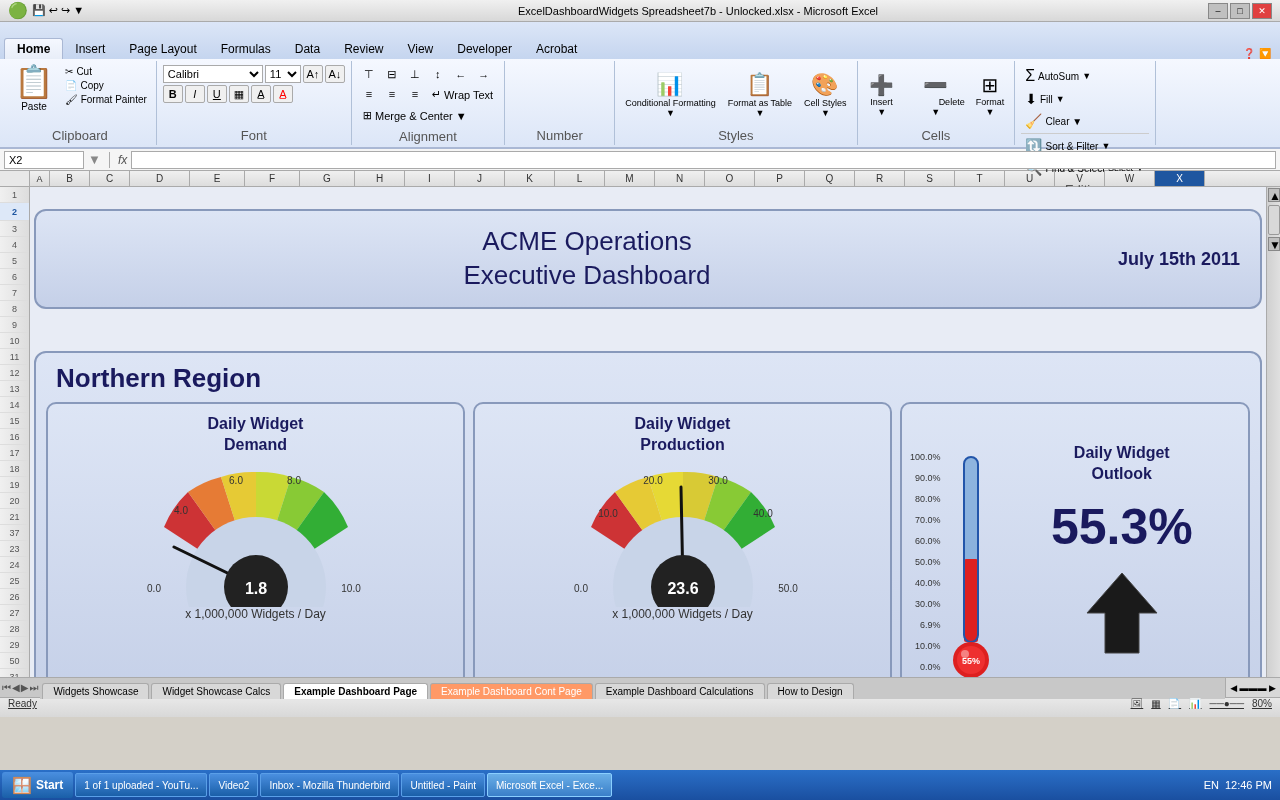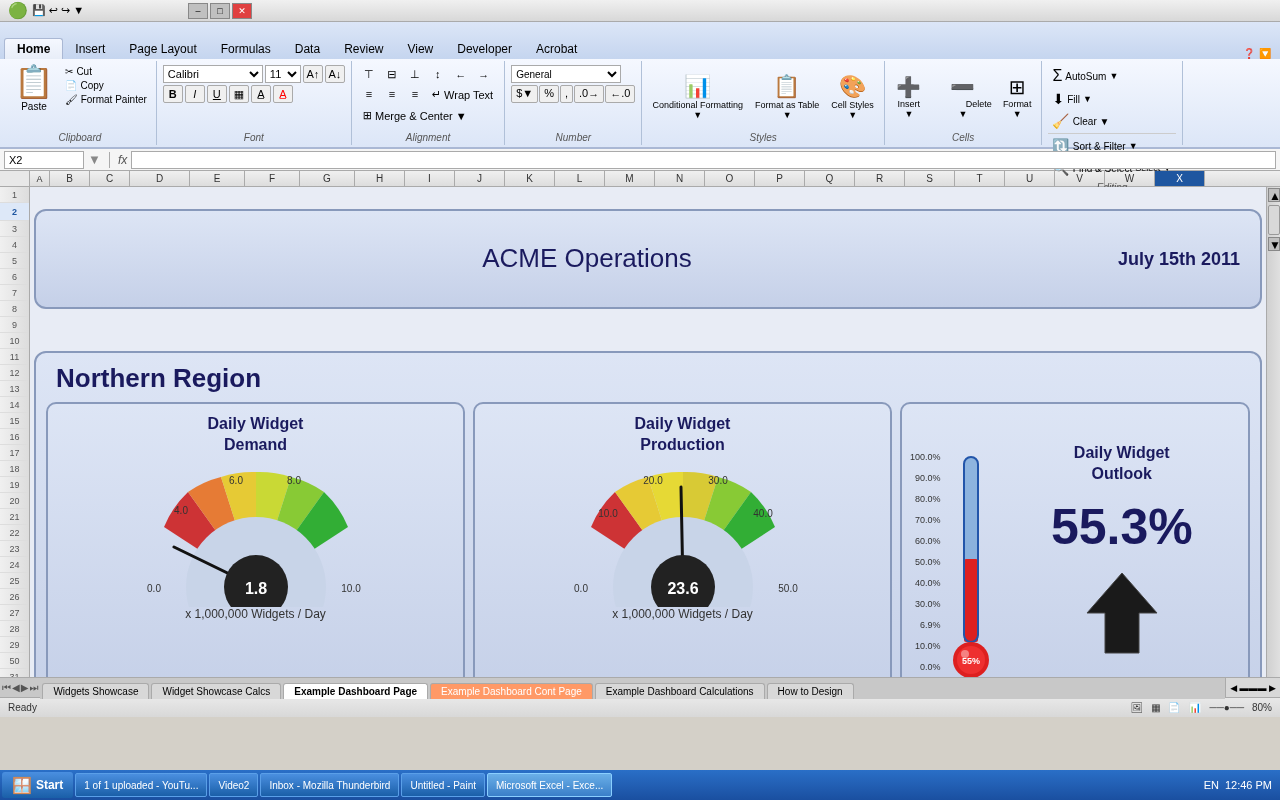--- a/index.html
+++ b/index.html
@@ -21,21 +21,21 @@
     .tb-btn { width: 20px; height: 16px; background: #c0c0c0; border: 1px solid #888; font-size: 9px; display: flex; align-items: center; justify-content: center; cursor: pointer; }
 
     
     .ribbon-tabs { display: flex; background: linear-gradient(to bottom, #dce6f7, #c5d5ef); height: 37px; align-items: flex-end; padding-left: 4px; }
     .ribbon-tab { padding: 3px 12px; font-size: 12px; cursor: pointer; border-radius: 3px 3px 0 0; color: #000; }
     .ribbon-tab.active { background: linear-gradient(to bottom, #f5f8ff, #e8eef8); font-weight: bold; border: 1px solid #aab8d4; border-bottom: none; }
 
     
     .ribbon { background: linear-gradient(to bottom, #f5f8ff, #dce6f7); border-bottom: 2px solid #aab8d4; display: flex; align-items: stretch; padding: 2px 4px; height: 90px; }
     .ribbon-group { display: flex; flex-direction: column; align-items: center; border-right: 1px solid #b0c0d8; padding: 2px 6px; min-width: 50px; }
-    .ribbon-group-label { font-size: 10px; color: #555; margin-top: auto; padding-top: 2px; font-style: italic; }
+    .ribbon-group-label { font-size: 13px; color: #555; margin-top: auto; padding-top: 2px; }
     .ribbon-group-content { display: flex; align-items: center; gap: 2px; flex: 1; padding: 2px 0; }
 
     
     .formula-bar { display: flex; align-items: center; background: #f5f5f5; border-bottom: 1px solid #aaa; height: 22px; padding: 0 4px; gap: 4px; }
     .cell-ref { width: 80px; border: 1px solid #aaa; background: white; padding: 0 4px; font-size: 11px; height: 18px; }
     .formula-input { flex: 1; border: none; background: white; border: 1px solid #aaa; height: 18px; padding: 0 4px; font-size: 11px; }
 
     
     .col-header-row { display: flex; background: linear-gradient(to bottom, #f0f0f0, #ddd); border-bottom: 1px solid #aaa; height: 16px; }
     .col-header { border-right: 1px solid #aaa; display: flex; align-items: center; justify-content: center; font-size: 10px; color: #333; flex-shrink: 0; }
@@ -90,21 +90,21 @@
     .taskbar-item { background: linear-gradient(to bottom, #4a8fe0, #1a5fa8); color: white; font-size: 10px; padding: 2px 8px; height: 24px; border-radius: 2px; display: flex; align-items: center; cursor: pointer; white-space: nowrap; border: 1px solid #5a9fe8; }
     .taskbar-right { margin-left: auto; display: flex; align-items: center; gap: 6px; color: white; font-size: 11px; padding-right: 6px; }
 
     
     .sheet-tabs { display: flex; background: #c8c8c8; border-top: 1px solid #aaa; height: 20px; align-items: flex-end; padding-left: 4px; gap: 2px; overflow: hidden; }
     .sheet-tab { padding: 2px 10px; font-size: 10px; background: #d8d8d8; border: 1px solid #aaa; border-bottom: none; border-radius: 3px 3px 0 0; cursor: pointer; white-space: nowrap; }
     .sheet-tab.active { background: white; font-weight: bold; }
     .sheet-tab.highlight { background: #ff9966; color: white; }
 
     
-    .status-bar { background: linear-gradient(to bottom, #e8e8e8, #d8d8d8); border-top: 1px solid #aaa; height: 20px; display: flex; align-items: center; padding: 0 8px; font-size: 10px; color: #333; }
+    .status-bar { background: linear-gradient(to bottom, #e8e8e8, #d8d8d8); border-top: 1px solid #aaa; height: 20px; display: flex; align-items: flex-start; padding: 0 8px; font-size: 10px; color: #333; text-decoration: underline; }
     .status-right { margin-left: auto; display: flex; align-items: center; gap: 8px; }
     .paste-btn { width: 48px; height: 44px; display: flex; flex-direction: column; align-items: center; justify-content: center; cursor: pointer; border-radius: 3px; padding: 2px; }
     .small-btns { display: flex; flex-direction: column; gap: 1px; }
     .small-btn { display: flex; align-items: center; gap: 3px; cursor: pointer; padding: 1px 3px; border-radius: 2px; font-size: 10px; }
     .font-row { display: flex; align-items: center; gap: 2px; }
     .font-select { height: 18px; font-size: 11px; border: 1px solid #aaa; background: white; width: 100px; }
     .font-size-select { height: 18px; font-size: 11px; border: 1px solid #aaa; background: white; width: 36px; }
     .font-btn { width: 20px; height: 18px; display: flex; align-items: center; justify-content: center; cursor: pointer; border: 1px solid #aaa; background: #f0f0f0; font-size: 11px; border-radius: 2px; }
     .align-row { display: flex; gap: 1px; }
     .align-btn { width: 22px; height: 18px; display: flex; align-items: center; justify-content: center; cursor: pointer; border: 1px solid transparent; border-radius: 2px; font-size: 11px; }
@@ -124,20 +124,21 @@
     .active-cell-col { background: #1e56a0; color: white; }
   </style>
 </head>
 <body>
 
 <div class="title-bar">
   <div style="display:flex;align-items:center;gap:4px;width:180px;">
     <span style="font-size:16px;">🟢</span>
     <span style="font-size:11px;">💾 ↩ ↪ ▼</span>
   </div>
+  <div class="title-bar-text">ExcelDashboardWidgets Spreadsheet7b - Unlocked.xlsx - Microsoft Excel</div>
   <div class="title-bar-controls">
     <div class="tb-btn">–</div>
     <div class="tb-btn">□</div>
     <div class="tb-btn" style="background:#e04040;color:white;">✕</div>
   </div>
 </div>
 
 <div class="ribbon-tabs">
   <div class="ribbon-tab active">Home</div>
   <div class="ribbon-tab">Insert</div>
@@ -228,32 +229,20 @@
           <span>⊞</span>
             <span>Merge &amp; Center</span>
             <span>▼</span>
         </div>
       </div>
     </div>
     <div class="ribbon-group-label">Alignment</div>
   </div>
 
   <div class="ribbon-group" style="min-width:110px;">
-    <div class="ribbon-group-content" style="flex-direction:column;gap:2px;align-items:flex-start;">
-      <select class="num-format-select">
-        <option>General</option>
-      </select>
-      <div class="num-row">
-        <div class="num-btn">$▼</div>
-        <div class="num-btn">%</div>
-        <div class="num-btn">,</div>
-        <div class="num-btn">.0→</div>
-        <div class="num-btn">←.0</div>
-      </div>
-    </div>
     <div class="ribbon-group-label">Number</div>
   </div>
 
   <div class="ribbon-group" style="min-width:170px;">
     <div class="ribbon-group-content" style="gap:4px;">
       <div class="style-btn">
         <span class="style-icon">📊</span>
         <span class="style-label">Conditional Formatting</span>
         <span style="font-size:9px;">▼</span>
       </div>
@@ -378,41 +367,42 @@
     <div class="row-num">12</div>
     <div class="row-num">13</div>
     <div class="row-num">14</div>
     <div class="row-num">15</div>
     <div class="row-num">16</div>
     <div class="row-num">17</div>
     <div class="row-num">18</div>
     <div class="row-num">19</div>
     <div class="row-num">20</div>
     <div class="row-num">21</div>
-    <div class="row-num">22</div>
+    <div class="row-num">37</div>
     <div class="row-num">23</div>
     <div class="row-num">24</div>
     <div class="row-num">25</div>
     <div class="row-num">26</div>
     <div class="row-num">27</div>
     <div class="row-num">28</div>
     <div class="row-num">29</div>
     <div class="row-num">50</div>
     <div class="row-num">31</div>
 
   </div>
 
   <div style="flex:1;background:#e8ecf5;overflow:hidden;padding:4px;">
 
     <div style="height:18px;"></div>
 
     <div class="dashboard-title-box" style="height:100px;">
       <div></div>
       <div class="dashboard-title-text">
         <div>ACME Operations</div>
+        <div>Executive Dashboard</div>
       </div>
       <div class="dashboard-date">July 15th 2011</div>
     </div>
 
     <div style="height:36px;"></div>
 
     <div class="region-box">
       <div class="region-title">Northern Region</div>
 
       <div class="widget-panels">

